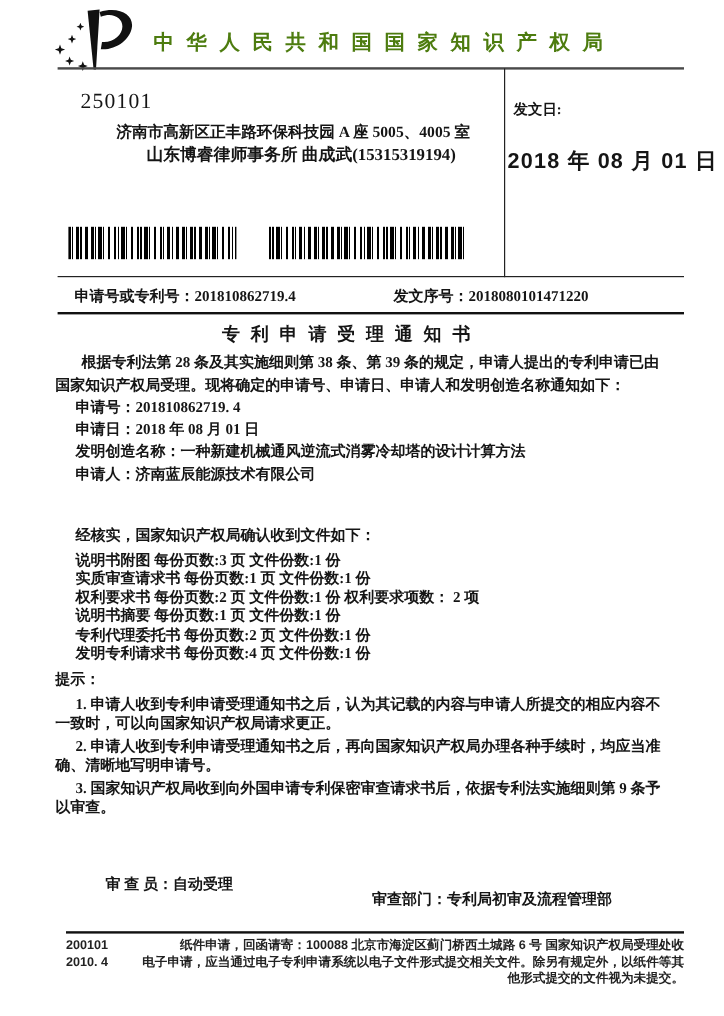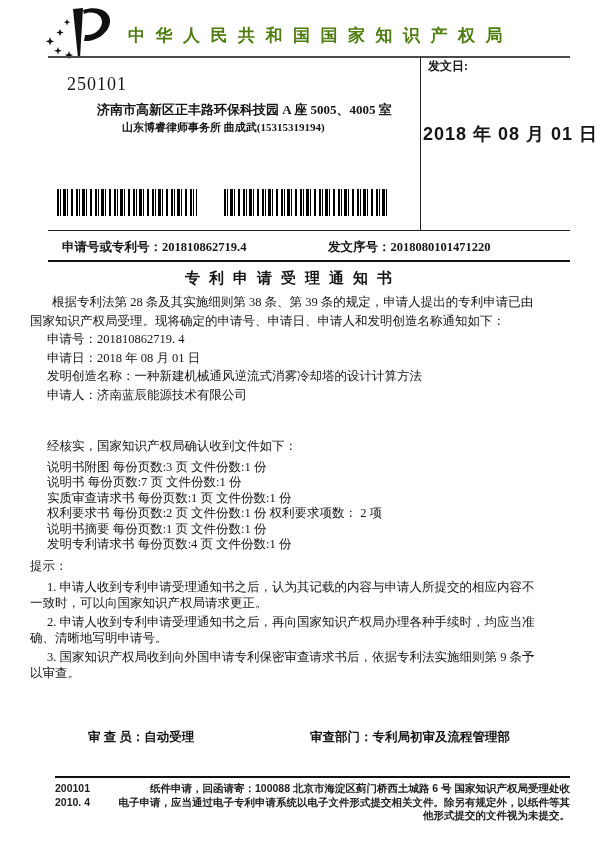--- a/index.html
+++ b/index.html
@@ -17,22 +17,22 @@
   .logo { position:absolute; left:38px; top:6px; width:80px; height:56px; }
   .agency-title{
     position:absolute; left:128px; top:24px;
     font-size:17px; font-weight:bold; letter-spacing:10.5px;
     white-space:nowrap; color:#4d7c0f;
   }
   .header-rule{ position:absolute; left:48px; top:56px; width:522px; height:2px; background:#4a4a4a; }
   .v-divider{ position:absolute; left:420px; top:57px; width:1px; height:174px; background:#222; }
   .postal-code{ position:absolute; left:67px; top:74px; font-size:18px; font-weight:normal; letter-spacing:1px; }
   .addr1{ position:absolute; left:97px; top:101px; font-size:13px; font-weight:600; white-space:nowrap; }
-  .addr2{ position:absolute; left:122px; top:120px; font-size:11px; font-weight:600; white-space:nowrap; }
-  .issue-label{ position:absolute; left:428px; top:58px; font-size:12px; font-weight:bold; }
+  .addr2{ position:absolute; left:122px; top:120px; font-size:14px; font-weight:600; white-space:nowrap; }
+  .issue-label{ position:absolute; left:428px; top:83px; font-size:12px; font-weight:bold; }
   .issue-date{
     position:absolute; left:423px; top:122px;
     font-family:"Liberation Sans","DejaVu Sans",sans-serif;
     font-size:18px; font-weight:bold; letter-spacing:1px; white-space:nowrap;
   }
   
   .barcode{ position:absolute; top:189px; height:27px;
     background:repeating-linear-gradient(90deg,#000 0 2px,#fff 2px 3px,#000 3px 4px,#fff 4px 6px,#000 6px 9px,#fff 9px 10px,#000 10px 11px,#fff 11px 14px,#000 14px 16px,#fff 16px 19px);
   }
   .barcode-1{ left:57px; width:140px; }
@@ -41,34 +41,34 @@
   .rule-thin{ position:absolute; left:48px; top:230px; width:522px; height:1px; background:#222; }
   .meta-row{ position:absolute; left:48px; top:239px; width:522px; font-size:12.5px; font-weight:bold; white-space:nowrap; }
   .meta-left{ position:absolute; left:14px; top:0; }
   .meta-right{ position:absolute; left:280px; top:0; }
   .rule-thick{ position:absolute; left:48px; top:260px; width:522px; height:2px; background:#111; }
   
   .notice-title{
     position:absolute; left:0; top:269px; width:586px;
     text-align:center; font-size:15px; font-weight:bold; letter-spacing:9px;
   }
-  .body-block{ position:absolute; left:30px; width:514px; font-size:12.5px; font-weight:400; line-height:18.5px; }
+  .body-block{ position:absolute; left:46px; width:514px; font-size:12.5px; font-weight:700; line-height:18.5px; }
   .intro-block{ top:293px; }
   .intro{ text-indent:22px; }
   .field-line{ padding-left:17px; }
   .received-block{ top:401px; }
   .received-intro{ padding-left:17px; margin-bottom:4px;margin-top:36px; }
   .doc-line{ padding-left:17px; line-height:15.5px; }
   .tips-block{ top:558px; line-height:16px; }
   .tips-label{ margin-bottom:5px; }
   .tip-item{ text-indent:17px; margin-bottom:3px; }
   
   .sign-row{ position:absolute; left:46px; top:729px; width:514px; font-size:12.5px; font-weight:600; white-space:nowrap; }
   .sign-left{ position:absolute; left:42px; top:0; }
-  .sign-right{ position:absolute; left:264px; top:0; }
+  .sign-right{ position:absolute; left:264px; top:12px; }
   
   .footer-rule{ position:absolute; left:55px; top:776px; width:515px; height:2px; background:#111; }
   .footer{
     position:absolute; left:55px; top:782px; width:515px;
     font-family:"Liberation Sans","DejaVu Sans",sans-serif;
     font-size:10.5px; font-weight:bold; line-height:13.5px; color:#222;
   }
   .footer-codes{ position:absolute; left:0; top:0; width:52px; }
   .footer-text{ position:absolute; left:55px; top:0; width:460px;text-align:right; }
 </style>
@@ -118,24 +118,24 @@
     <p class="intro">根据专利法第 28 条及其实施细则第 38 条、第 39 条的规定，申请人提出的专利申请已由国家知识产权局受理。现将确定的申请号、申请日、申请人和发明创造名称通知如下：</p>
     <div class="field-line">申请号：201810862719. 4</div>
     <div class="field-line">申请日：2018 年 08 月 01 日</div>
     <div class="field-line">发明创造名称：一种新建机械通风逆流式消雾冷却塔的设计计算方法</div>
     <div class="field-line">申请人：济南蓝辰能源技术有限公司</div>
   </div>
 
   <div class="body-block received-block">
     <div class="received-intro">经核实，国家知识产权局确认收到文件如下：</div>
     <div class="doc-line">说明书附图 每份页数:3 页  文件份数:1 份</div>
-    <div class="doc-line">说明书 每份页数:7 页  文件份数:1 份</div>
     <div class="doc-line">实质审查请求书 每份页数:1 页  文件份数:1 份</div>
     <div class="doc-line">权利要求书 每份页数:2 页  文件份数:1 份  权利要求项数：  2 项</div>
     <div class="doc-line">说明书摘要 每份页数:1 页  文件份数:1 份</div>
+    <div class="doc-line">专利代理委托书 每份页数:2 页  文件份数:1 份</div>
     <div class="doc-line">发明专利请求书 每份页数:4 页  文件份数:1 份</div>
   </div>
 
   <div class="body-block tips-block">
     <div class="tips-label">提示：</div>
     <div class="tip-item">1. 申请人收到专利申请受理通知书之后，认为其记载的内容与申请人所提交的相应内容不一致时，可以向国家知识产权局请求更正。</div>
     <div class="tip-item">2. 申请人收到专利申请受理通知书之后，再向国家知识产权局办理各种手续时，均应当准确、清晰地写明申请号。</div>
     <div class="tip-item">3. 国家知识产权局收到向外国申请专利保密审查请求书后，依据专利法实施细则第 9 条予以审查。</div>
   </div>
 

